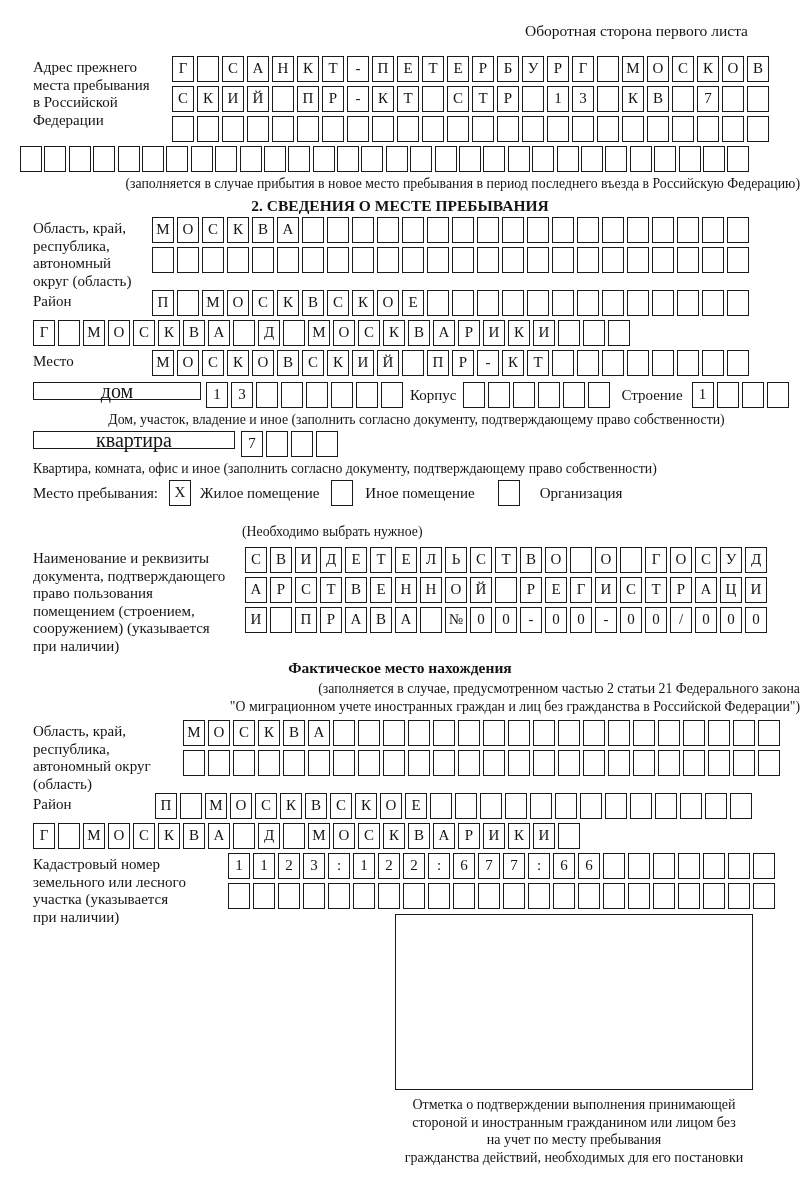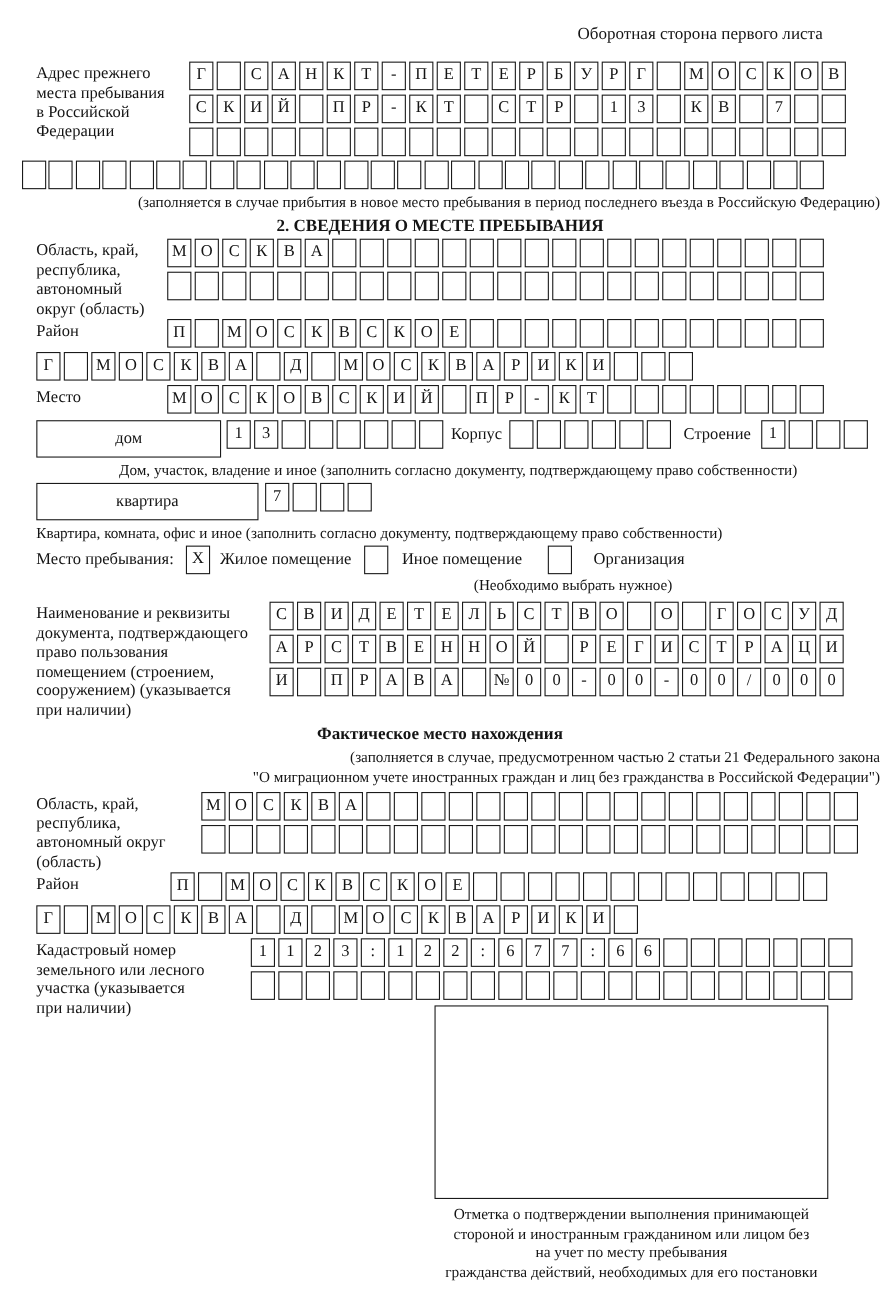--- a/index.html
+++ b/index.html
@@ -18,23 +18,23 @@
   .cellrow.g2 { gap:2.4px; }
   .cell {
     width:22px; height:26px; flex:none;
     border:1.6px solid #1a1a1a;
     display:flex; align-items:center; justify-content:center;
     font-size:15px; padding-bottom:1px;
   }
   .note { text-align:right; font-size:13.8px; line-height:18px; margin-top:3px; }
   .secheader { text-align:center; font-weight:bold; font-size:15.5px; }
   .wbox {
-    border:1.6px solid #1a1a1a; height:34px; flex:none;
+    border:1.6px solid #1a1a1a; height:18px; flex:none;
     display:flex; align-items:center; justify-content:center;
-    font-size:15px;
+    font-size:20px;
   }
   .inlabel { font-size:15px; line-height:26px; white-space:nowrap; }
   .stamp-box { margin-left:395px; margin-top:-12px; width:358px; height:176px; border:1.6px solid #1a1a1a; }
   .stamp-caption { margin-left:388px; width:372px; margin-top:6px; text-align:center; font-size:14px; line-height:17.5px; }
   .w139{width:139px;} .w119{width:119px;} .w147{width:147px;} .w212{width:212px;}
   .w150{width:150px;} .w122{width:122px;} .w195{width:195px;}
   .mt4{margin-top:4px;} .mt6{margin-top:6px;} .mt2{margin-top:2px;} .mt16{margin-top:16px;}
 </style>
 </head>
 <body>
@@ -371,21 +371,21 @@
   <div class="inlabel" style="margin-left:9px;">Жилое помещение</div>
   <div class="cellrow" style="margin-left:12px;">
       <span class="cell"></span>
     </div>
   <div class="inlabel" style="margin-left:12px;">Иное помещение</div>
   <div class="cellrow" style="margin-left:23px;">
       <span class="cell"></span>
     </div>
   <div class="inlabel" style="margin-left:20px;">Организация</div>
 </div>
-<div class="note" style="text-align:center; margin-left:242px; margin-top:1px;">(Необходимо выбрать нужное)</div>
+<div class="note" style="text-align:left; margin-left:242px; margin-top:17px;">(Необходимо выбрать нужное)</div>
 
 <div class="frow mt6">
   <div class="flabel w212">
     <div>Наименование и реквизиты</div>
     <div>документа, подтверждающего</div>
     <div>право пользования</div>
     <div>помещением (строением,</div>
     <div>сооружением) (указывается</div>
     <div>при наличии)</div>
   </div>

